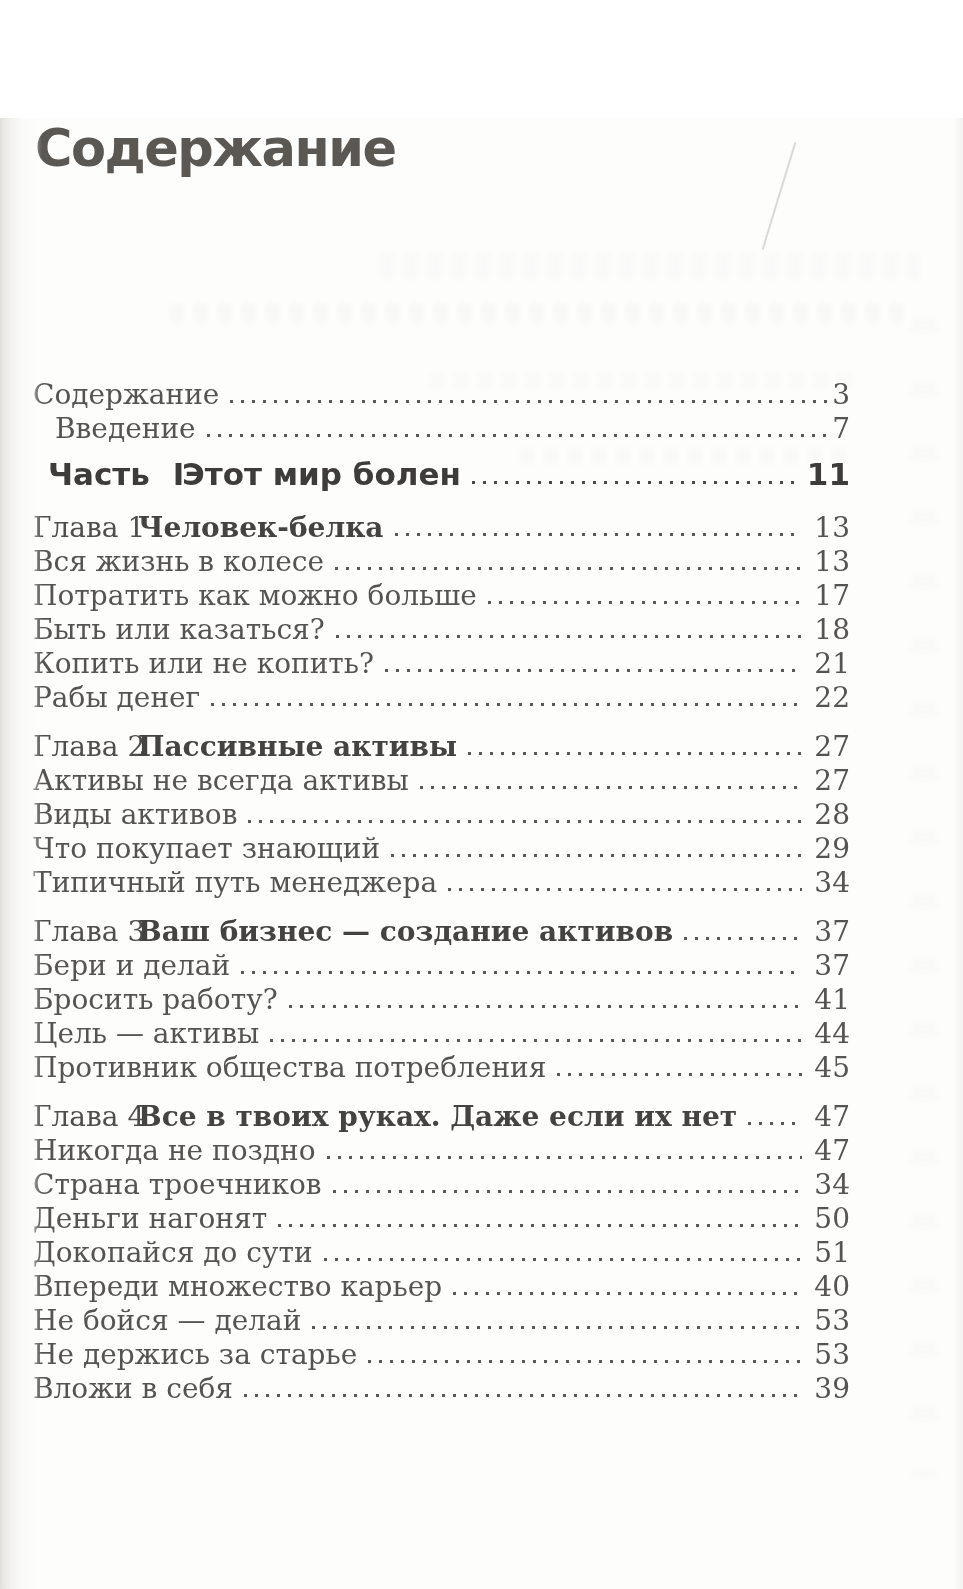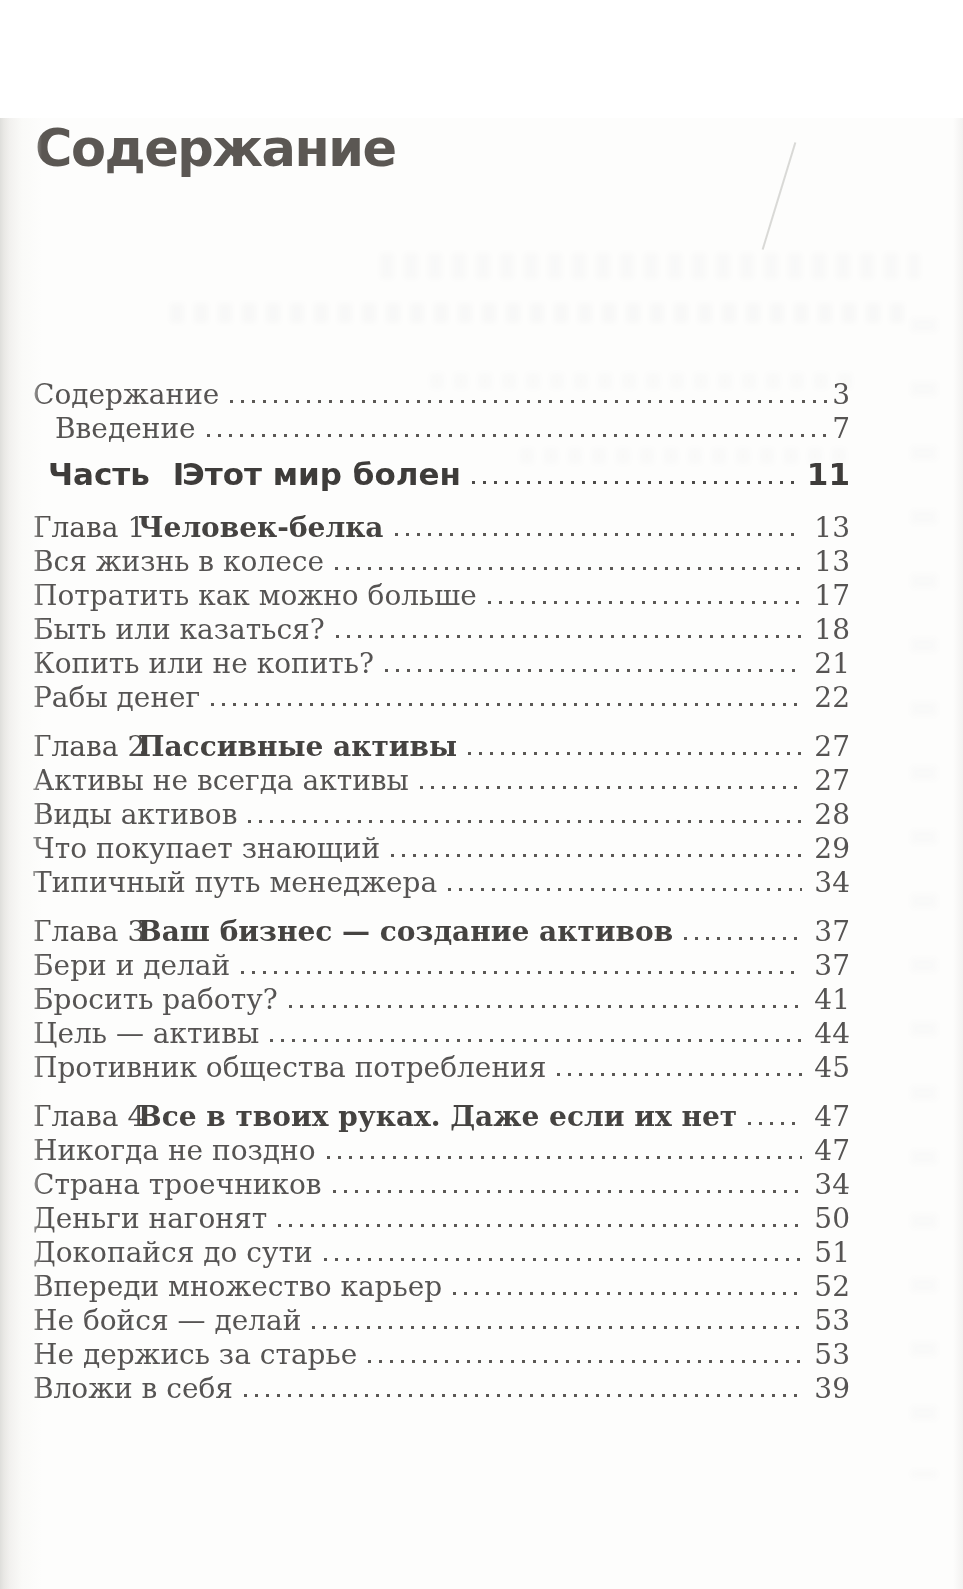--- a/index.html
+++ b/index.html
@@ -237,21 +237,21 @@
         <span class="pagenum">50</span>
       </div>
       <div class="row sub">
         <span class="title">Докопайся до сути</span>
         <span class="leader"></span>
         <span class="pagenum">51</span>
       </div>
       <div class="row sub">
         <span class="title">Впереди множество карьер</span>
         <span class="leader"></span>
-        <span class="pagenum">52</span>
+        <span class="pagenum">40</span>
       </div>
       <div class="row sub">
         <span class="title">Не бойся — делай</span>
         <span class="leader"></span>
         <span class="pagenum">53</span>
       </div>
       <div class="row sub">
         <span class="title">Не держись за старье</span>
         <span class="leader"></span>
         <span class="pagenum">53</span>

